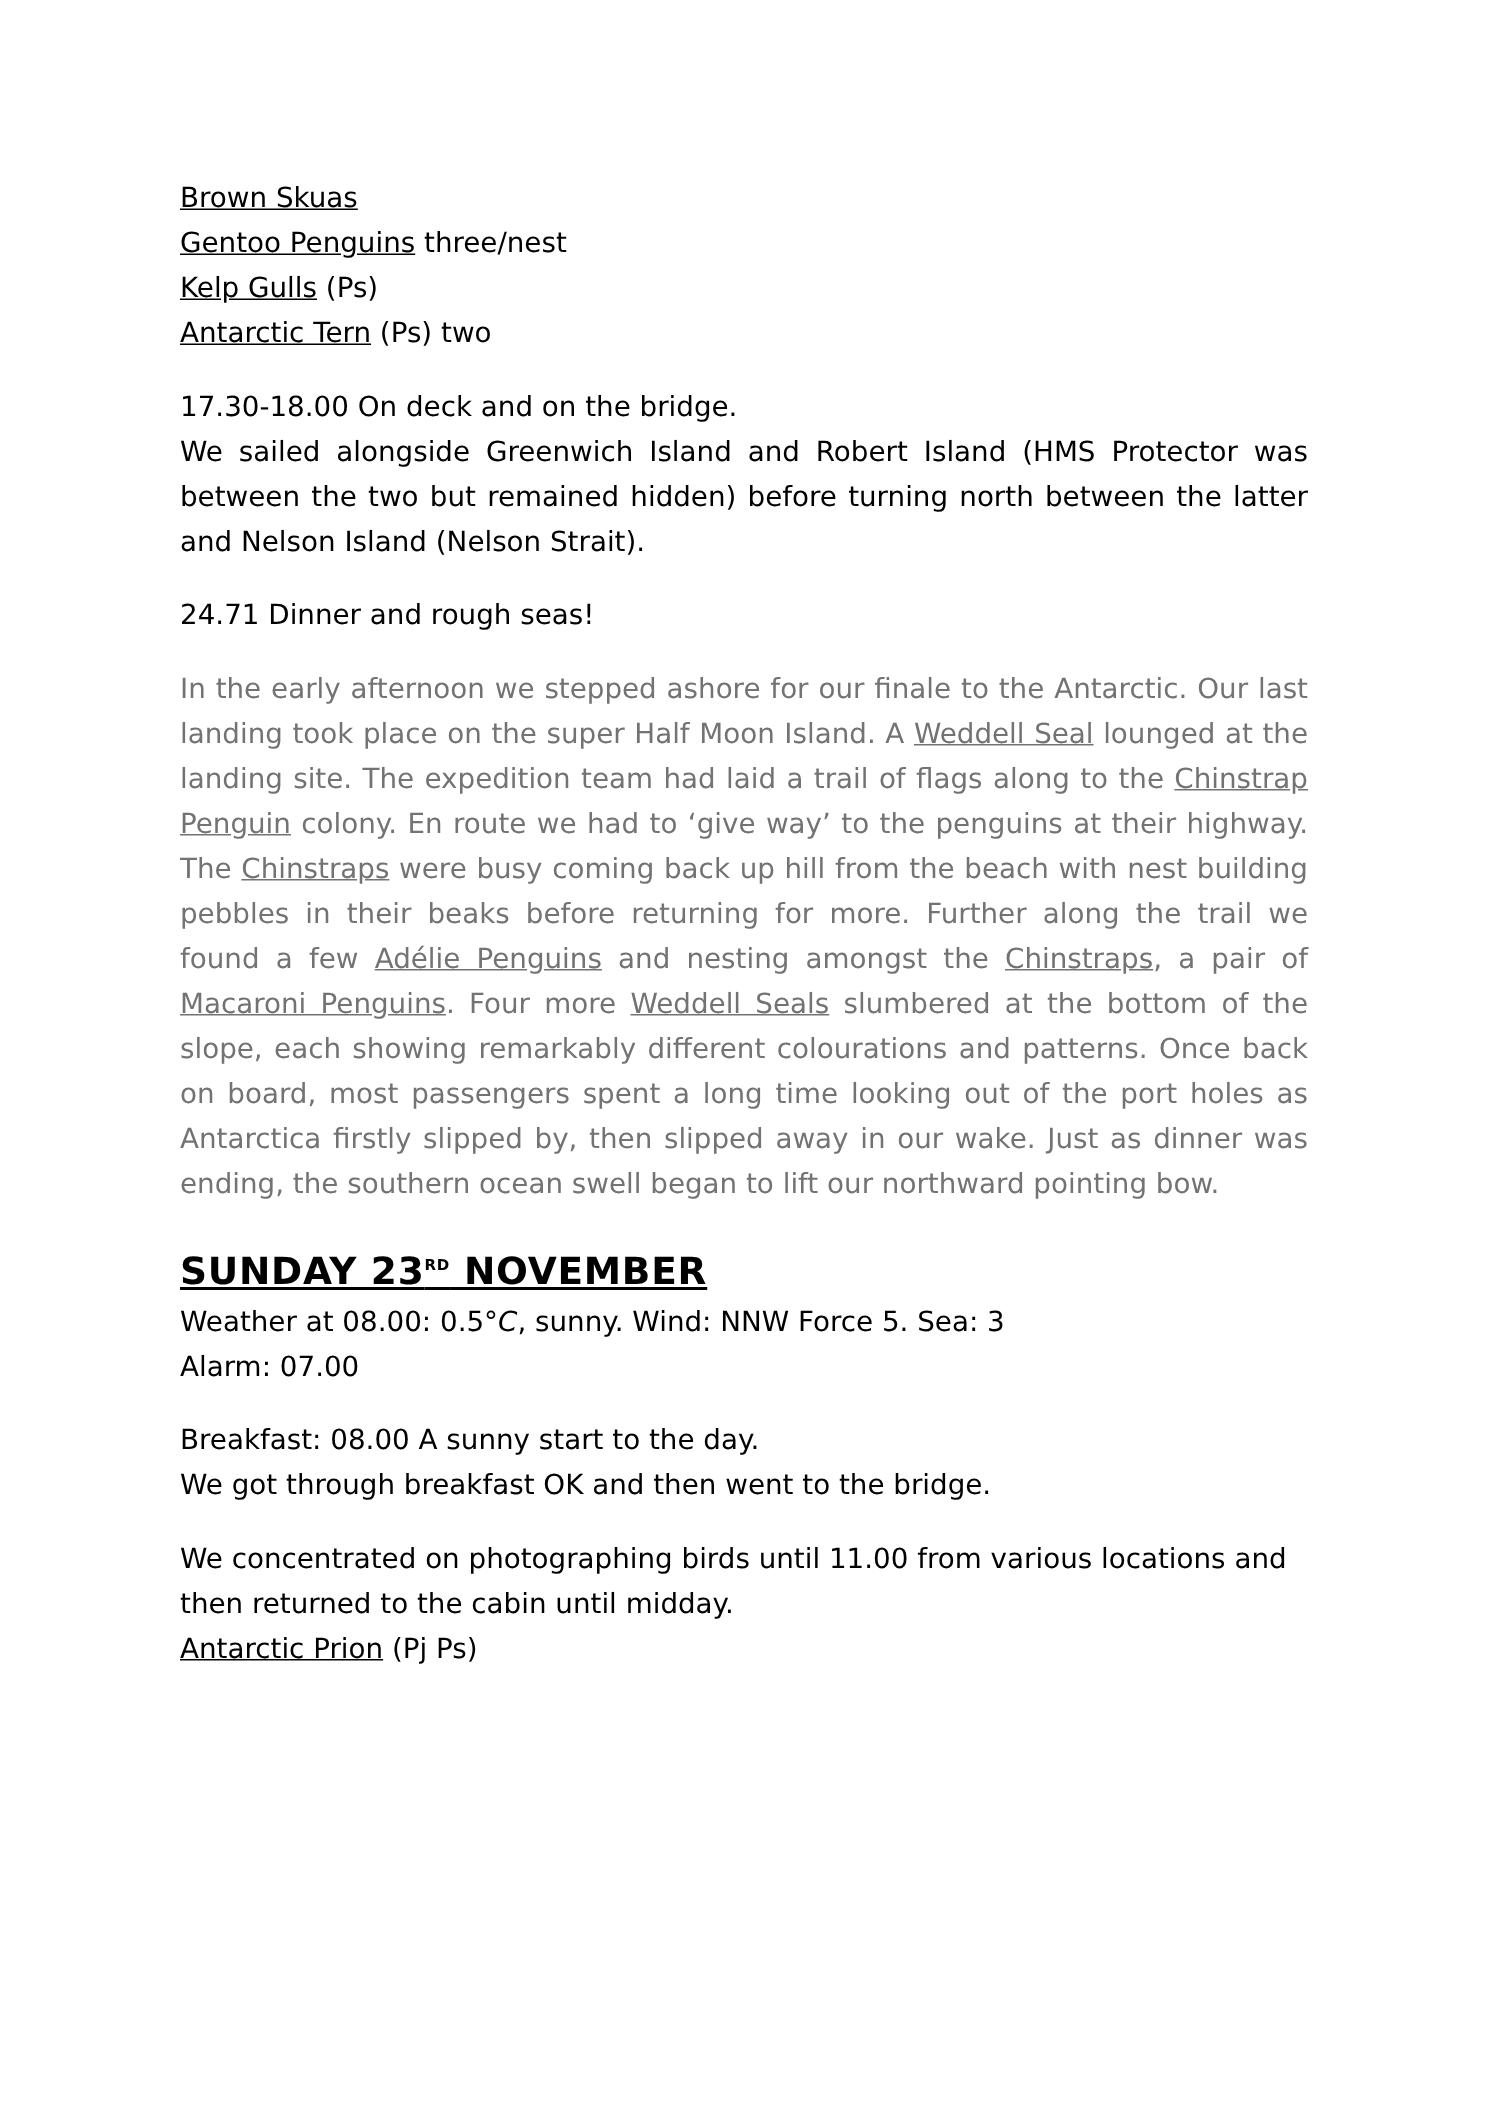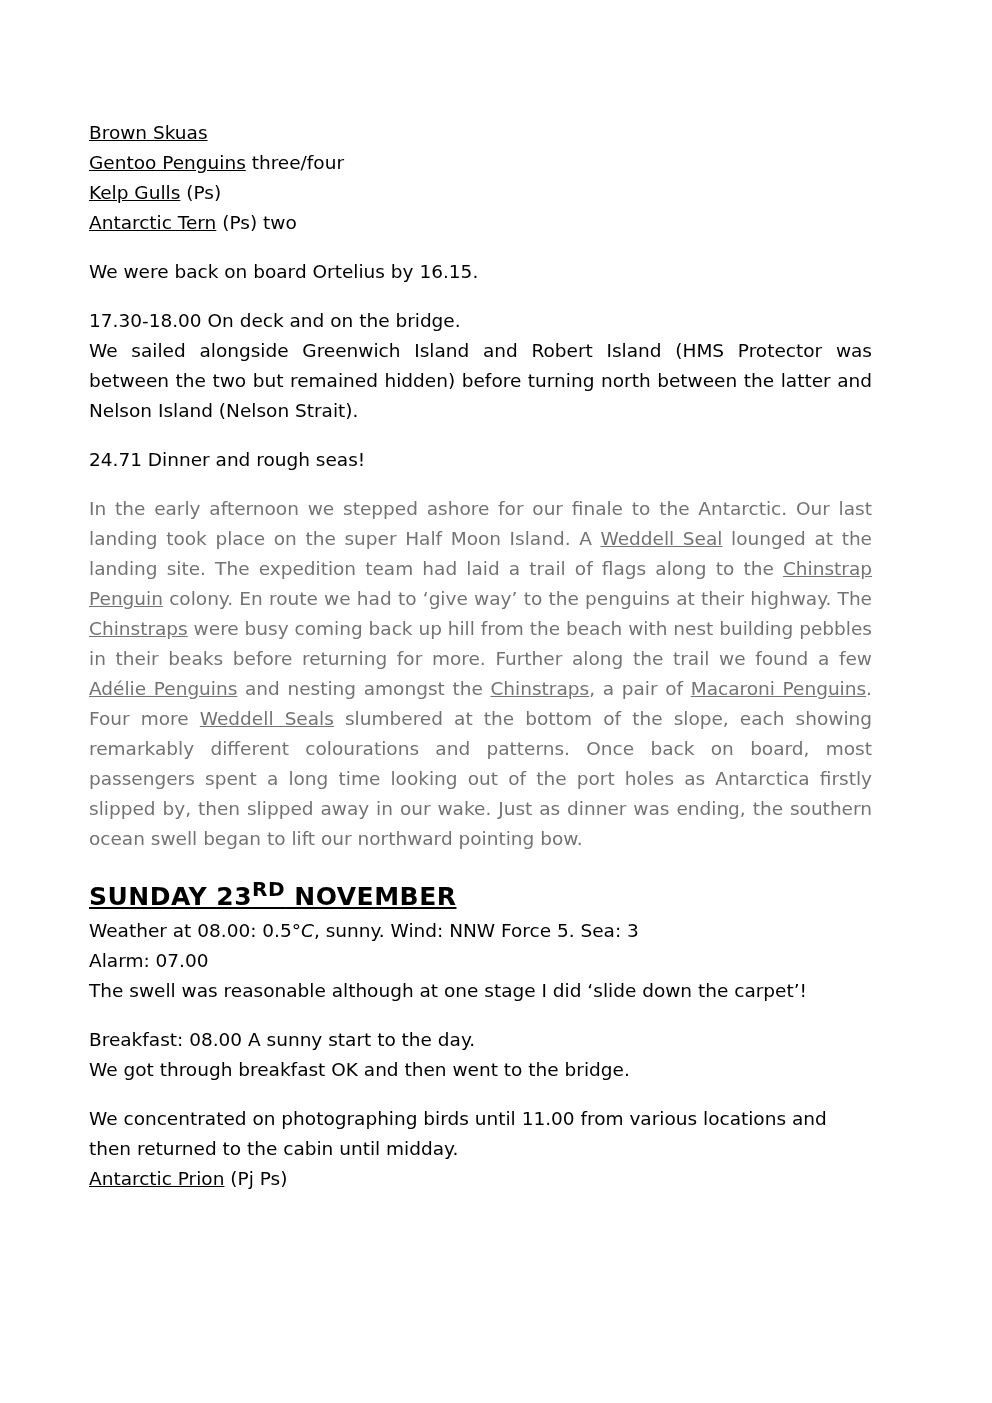--- a/index.html
+++ b/index.html
@@ -6,77 +6,75 @@
     margin: 0;
     padding: 0;
     background: #ffffff;
   }
   .page {
     position: relative;
     width: 992px;
     min-height: 1403px;
     background: #ffffff;
     box-sizing: border-box;
-    padding: 118px 120px 80px 89px;
+    padding: 118px 120px 80px 120px;
     font-family: "DejaVu Sans", "Liberation Sans", sans-serif;
     font-size: 18.5px;
     line-height: 30px;
     color: #000000;
   }
   .line { margin: 0; }
   .para { margin: 0 0 19px 0; }
   .justify { text-align: justify; }
   .blue {
     color: #737373;
   }
   .heading {
     font-size: 25px;
     line-height: 34px;
     text-decoration: underline;
     margin: 26px 0 2px 0;
     letter-spacing: 0.5px;
   }
   .heading sup {
-    font-size: 20px;
+    font-size: 10px;
     line-height: 0;
     text-align: right;
   }
   .u { text-decoration: underline; }
   .group { margin: 0 0 19px 0; }
   .group:last-child { margin-bottom: 0; }
 </style>
 </head>
 <body>
 
 <div class="page">
 
   <div class="group">
     <p class="line"><span class="u">Brown Skuas</span></p>
-    <p class="line"><span class="u">Gentoo Penguins</span><span> three/four</span></p>
+    <p class="line"><span class="u">Gentoo Penguins</span><span> three/nest</span></p>
     <p class="line"><span class="u">Kelp Gulls</span><span> (Ps)</span></p>
     <p class="line"><span class="u">Antarctic Tern</span><span> (Ps) two</span></p>
   </div>
 
-  <p class="para">We were back on board Ortelius by 16.15.</p>
 
   <div class="group">
     <p class="line">17.30-18.00 On deck and on the bridge.</p>
     <p class="line justify">We sailed alongside Greenwich Island and Robert Island (HMS Protector was between the two but remained hidden) before turning north between the latter and Nelson Island (Nelson Strait).</p>
   </div>
 
   <p class="para">24.71 Dinner and rough seas!</p>
 
   <p class="para justify blue"><span>In the early afternoon we stepped ashore for our finale to the Antarctic. Our last landing took place on the super Half Moon Island.  A </span><span class="u">Weddell Seal</span><span> lounged at the landing site. The expedition team had laid a trail of flags along to the </span><span class="u">Chinstrap Penguin</span><span> colony. En route we had to ‘give way’ to the penguins at their highway. The </span><span class="u">Chinstraps</span><span> were busy coming back up hill from the beach with nest building pebbles in their beaks before returning for more. Further along the trail we found a few </span><span class="u">Adélie Penguins</span><span> and nesting amongst the </span><span class="u">Chinstraps</span><span>, a pair of </span><span class="u">Macaroni Penguins</span><span>. Four more </span><span class="u">Weddell Seals</span><span> slumbered at the bottom of the slope, each showing remarkably different colourations and patterns. Once back on board, most passengers spent a long time looking out of the port holes as Antarctica firstly slipped by, then slipped away in our wake. Just as dinner was ending, the southern ocean swell began to lift our northward pointing bow.</span></p>
 
   <h2 class="heading"><span>SUNDAY 23</span><sup>RD</sup><span> NOVEMBER</span></h2>
 
   <div class="group">
     <p class="line"><span>Weather at 08.00: 0.5°</span><span style="font-style: italic;">C</span><span>, sunny. Wind: NNW Force 5. Sea: 3</span></p>
     <p class="line">Alarm: 07.00</p>
-    <p class="line">The swell was reasonable although at one stage I did ‘slide down the carpet’!</p>
   </div>
 
   <div class="group">
     <p class="line">Breakfast: 08.00 A sunny start to the day.</p>
     <p class="line">We got through breakfast OK and then went to the bridge.</p>
   </div>
 
   <div class="group">
     <p class="line">We concentrated on photographing birds until 11.00 from various locations and then returned to the cabin until midday.</p>
     <p class="line"><span class="u">Antarctic Prion</span><span> (Pj Ps)</span></p>

